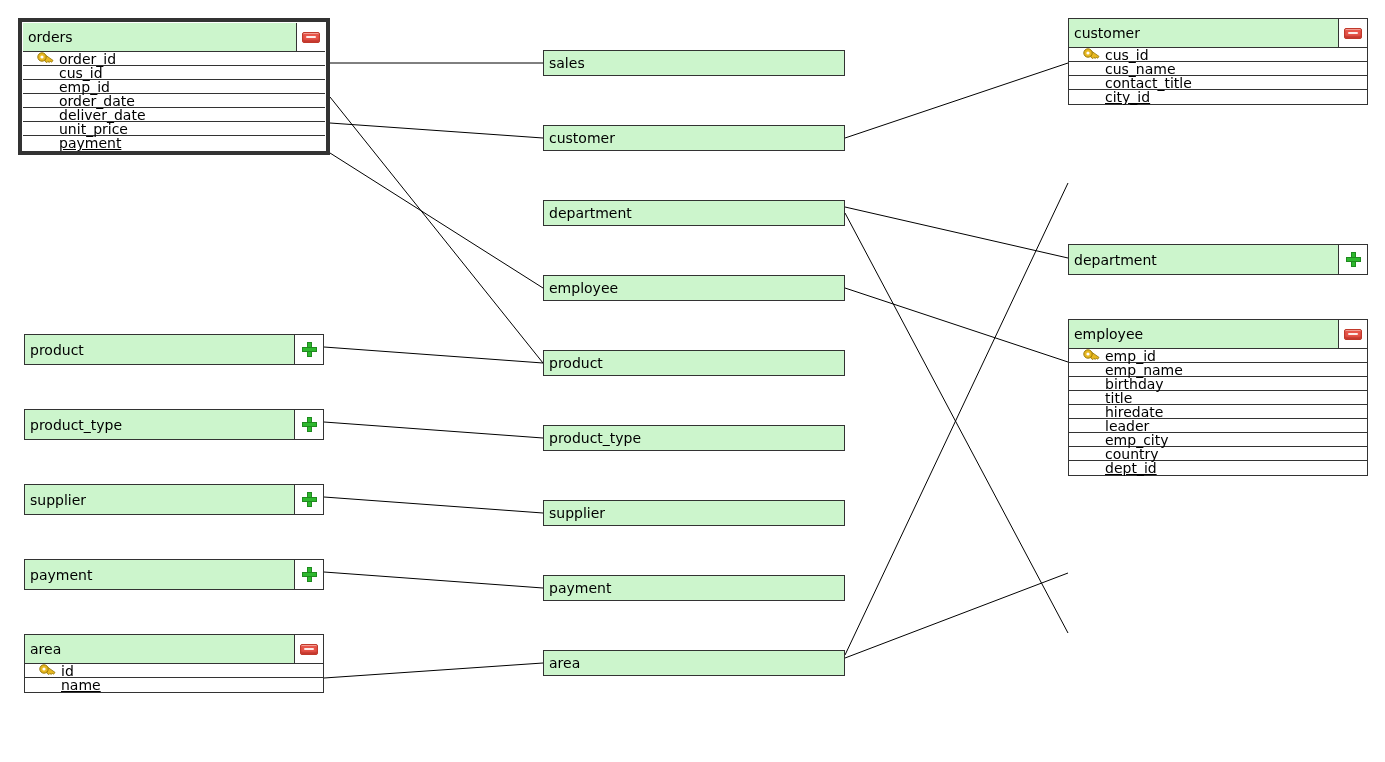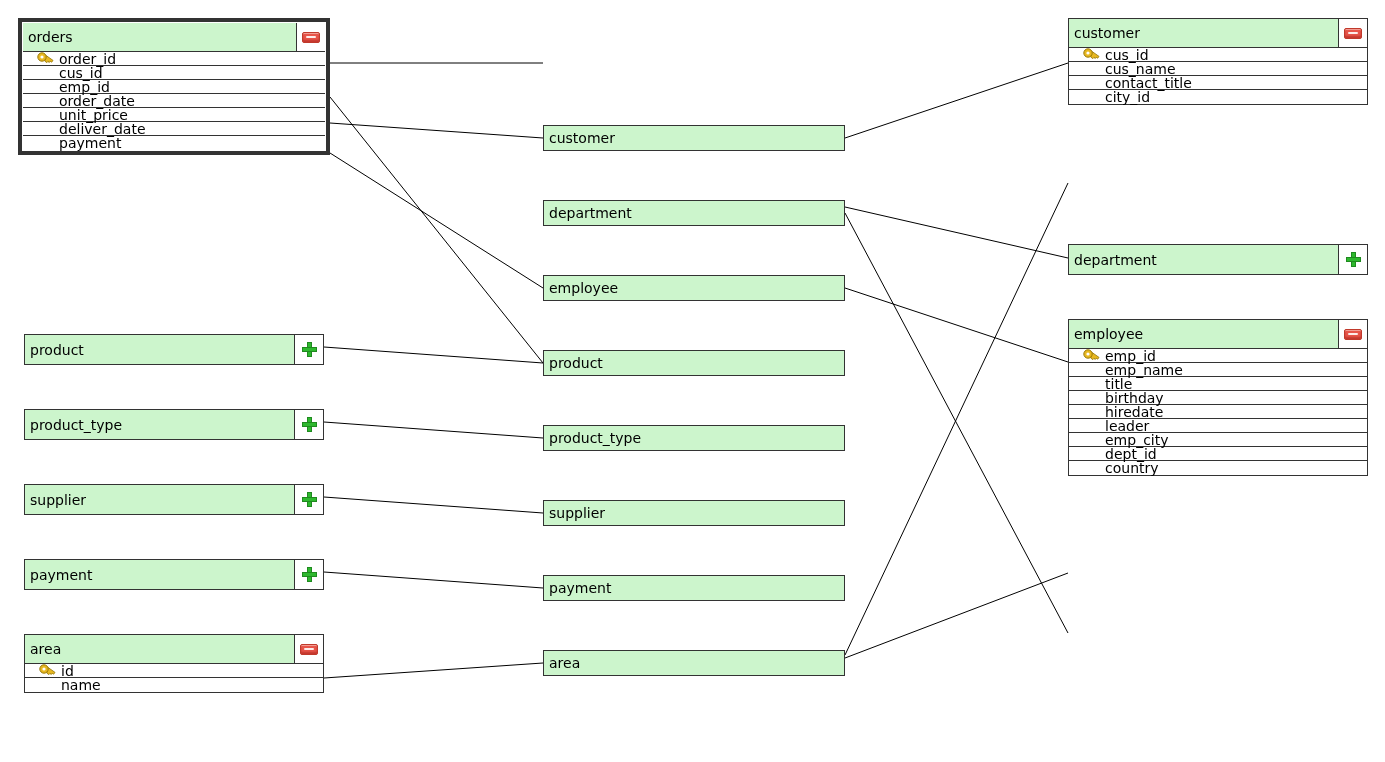--- a/index.html
+++ b/index.html
@@ -71,21 +71,21 @@
 
   .ent-row{
     height:14px;
     box-sizing:border-box;
     border-bottom:1px solid #333333;
     display:flex;align-items:center;
     font-size:14px;color:#000;
     background:#ffffff;
     padding-left:14px;
   }
-  .ent-row:last-child{border-bottom:none;}
+  .ent-row:last-child{border-bottom:none;text-decoration:underline;}
   .ent-row .fname{padding-left:22px;}
   .ent-row.pk .fname{padding-left:4px;}
   .key-ico{
     width:17px;height:15px;flex:0 0 17px;position:relative;margin-right:1px;
   }
   .key-ico svg{display:block;}
 
   
   .mbox{
     position:absolute;
@@ -142,24 +142,24 @@
       <div class="ent-row">
         <span class="fname">cus_id</span>
       </div>
       <div class="ent-row">
         <span class="fname">emp_id</span>
       </div>
       <div class="ent-row">
         <span class="fname">order_date</span>
       </div>
       <div class="ent-row">
+        <span class="fname">deliver_date</span>
+      </div>
+      <div class="ent-row">
         <span class="fname">unit_price</span>
-      </div>
-      <div class="ent-row">
-        <span class="fname">deliver_date</span>
       </div>
       <div class="ent-row">
         <span class="fname">payment</span>
       </div>
     </div>
     <div class="entity collapsed" style="left: 24px; top: 334px; width: 300px;">
       <div class="ent-head">
         <div class="ent-title">product</div>
         <div class="ent-btn">
           <div class="plus-ico"></div>
@@ -266,40 +266,43 @@
               <circle cx="5" cy="6" r="1.6" fill="#ffffff"></circle>
             </g>
           </svg>
         </span>
         <span class="fname">emp_id</span>
       </div>
       <div class="ent-row">
         <span class="fname">emp_name</span>
       </div>
       <div class="ent-row">
+        <span class="fname">birthday</span>
+      </div>
+      <div class="ent-row">
         <span class="fname">title</span>
       </div>
       <div class="ent-row">
-        <span class="fname">birthday</span>
-      </div>
-      <div class="ent-row">
         <span class="fname">hiredate</span>
       </div>
       <div class="ent-row">
         <span class="fname">leader</span>
       </div>
       <div class="ent-row">
         <span class="fname">emp_city</span>
       </div>
       <div class="ent-row">
+        <span class="fname">country</span>
+      </div>
+      <div class="ent-row">
         <span class="fname">dept_id</span>
       </div>
-      <div class="ent-row">
-        <span class="fname">country</span>
-      </div>
+    </div>
+    <div class="mbox" style="left: 543px; top: 50px; width: 302px;">
+      <span>sales</span>
     </div>
     <div class="mbox" style="left: 543px; top: 125px; width: 302px;">
       <span>customer</span>
     </div>
     <div class="mbox" style="left: 543px; top: 200px; width: 302px;">
       <span>department</span>
     </div>
     <div class="mbox" style="left: 543px; top: 275px; width: 302px;">
       <span>employee</span>
     </div>

